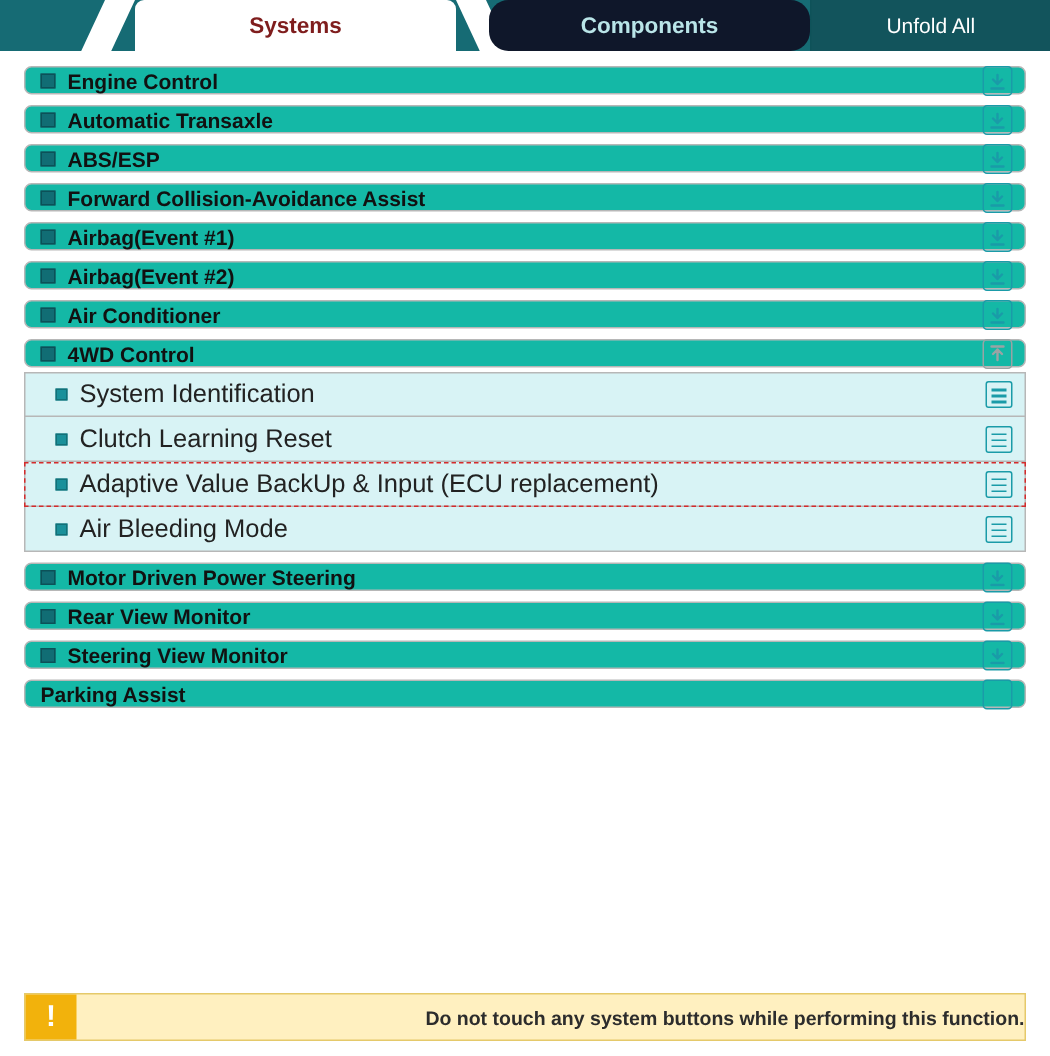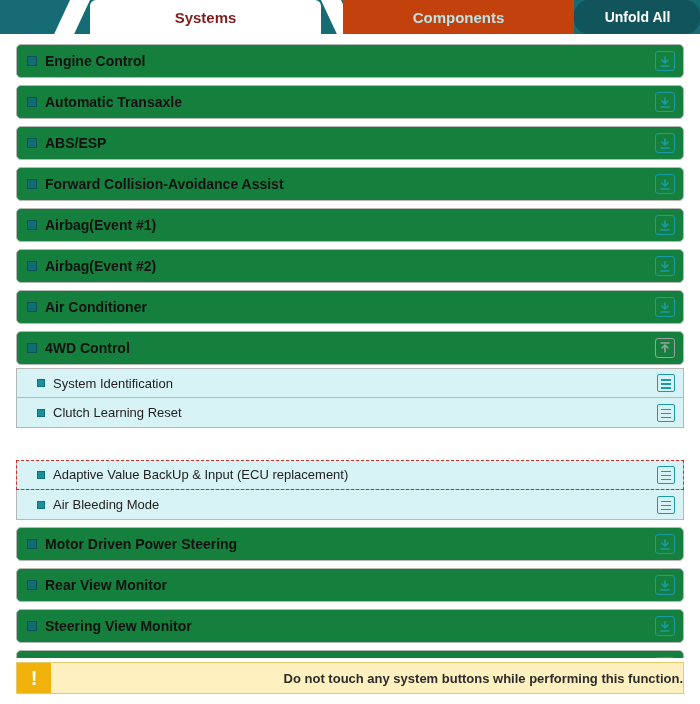--- a/index.html
+++ b/index.html
@@ -45,55 +45,54 @@
     transform-origin: top right;
   }
   .tab.active::after {
     content:'';
     position:absolute;
     right:-20px; top:0; width:20px; height:100%;
     background:#fff;
     transform: skewX(25deg);
     transform-origin: top left;
   }
-  .tab.components { background:#c2410c; color:#b9e5e8; margin-left:22px; }
+  .tab.components { background:#0f172a; color:#b9e5e8; margin-left:22px;border-radius:13px; }
   .unfold {
-    width: 126px;
+    width: 160px;
     display: flex;
     align-items: center;
     justify-content: center;
     color: #fff;
     font-size: 14px;
-    font-weight: 700;
+    font-weight: 400;
     border-left: 1px solid #0e5259;
     background: #12545c;
     cursor: pointer;
-    border-radius: 15px;
   }
   .scroll-area {
     position: absolute;
     top: 34px;
     left: 0;
     right: 0;
     bottom: 46px;
     overflow-y: auto;
     padding: 10px 16px 10px 16px;
   }
   .scroll-area::-webkit-scrollbar { width: 8px; }
   .scroll-area::-webkit-scrollbar-track { background:#f0f0f0; border-radius:4px;}
   .scroll-area::-webkit-scrollbar-thumb { background:#bfbfbf; border-radius:4px;}
   .sys-row {
     border: 1px solid #b7b7b7;
     border-radius: 5px;
     margin-bottom: 7px;
-    height: 34px;
+    height: 19px;
     display: flex;
     align-items: center;
     padding: 0 8px 0 10px;
-    background: #15803d;
+    background: #14b8a6;
     cursor: pointer;
   }
   .sys-row .bullet {
     width: 10px; height: 10px;
     background: #116d74;
     border: 1px solid #0c5158;
     margin-right: 8px;
     flex-shrink:0;
   }
   .sys-row .name {
@@ -124,27 +123,26 @@
   .sub-row:first-child { border-top:1px solid #b7b7b7; }
   .sub-row .bullet {
     width: 8px; height: 8px;
     background: #1a909a;
     border: 1px solid #137078;
     margin-right: 8px;
     flex-shrink:0;
   }
   .sub-row .name {
     flex: 1;
-    font-size: 13px;
+    font-size: 17px;
     color: #222;
   }
   .sub-row.selected {
     outline: 1px dashed #d42c2c;
     outline-offset: -1px;
-    margin-top: 32px;
   }
   .doc-icon {
     width: 18px; height: 18px;
     border: 1.5px solid #1a9ba8;
     border-radius: 2px;
     position: relative;
     flex-shrink:0;
   }
   .doc-icon::before, .doc-icon::after {
     content:''; position:absolute; left:3px; right:3px; height:1.5px; background:#1a9ba8;

